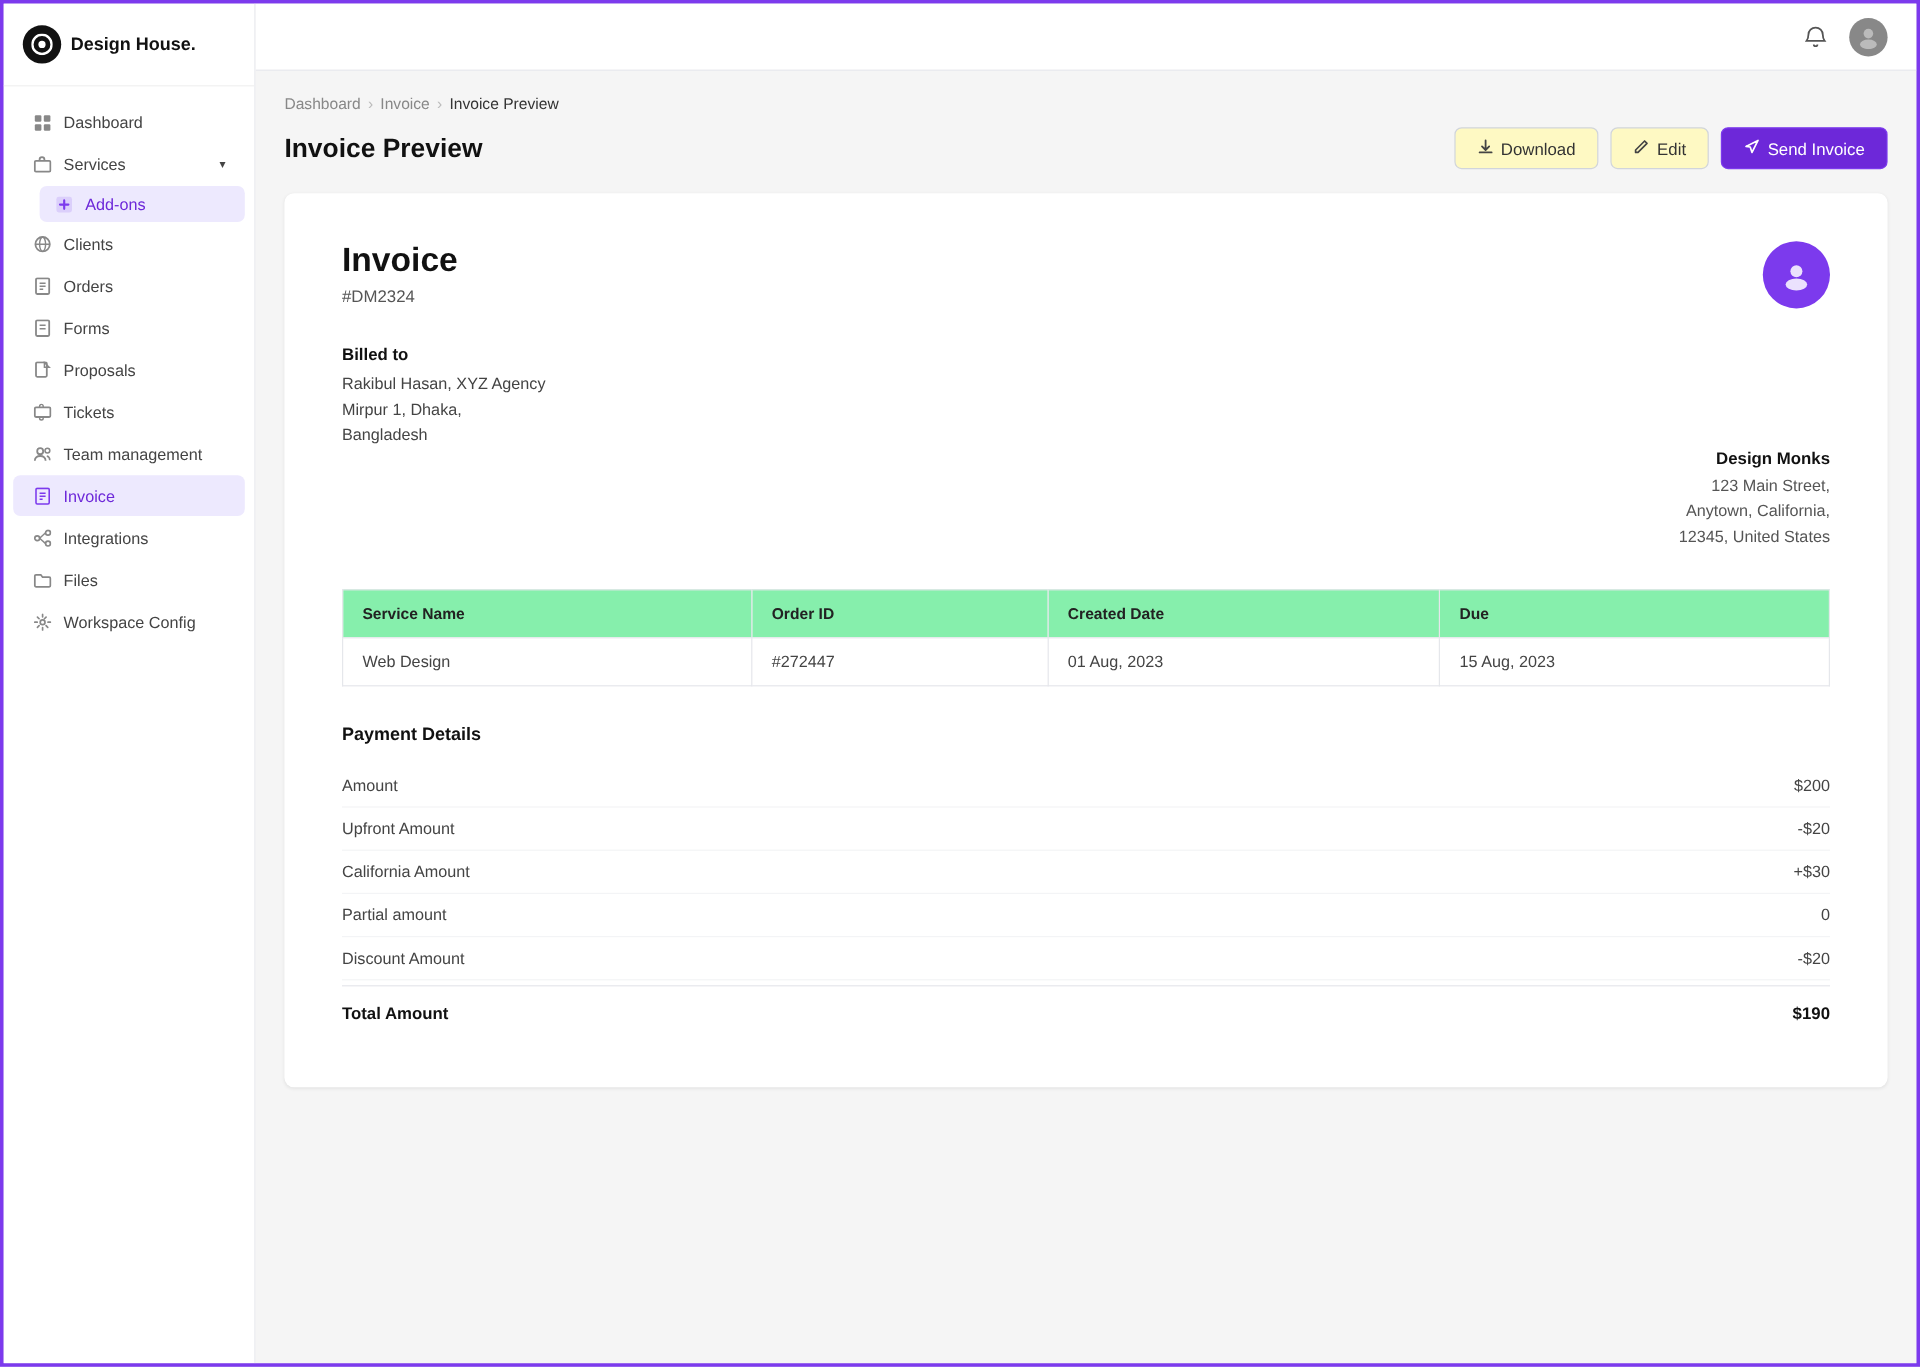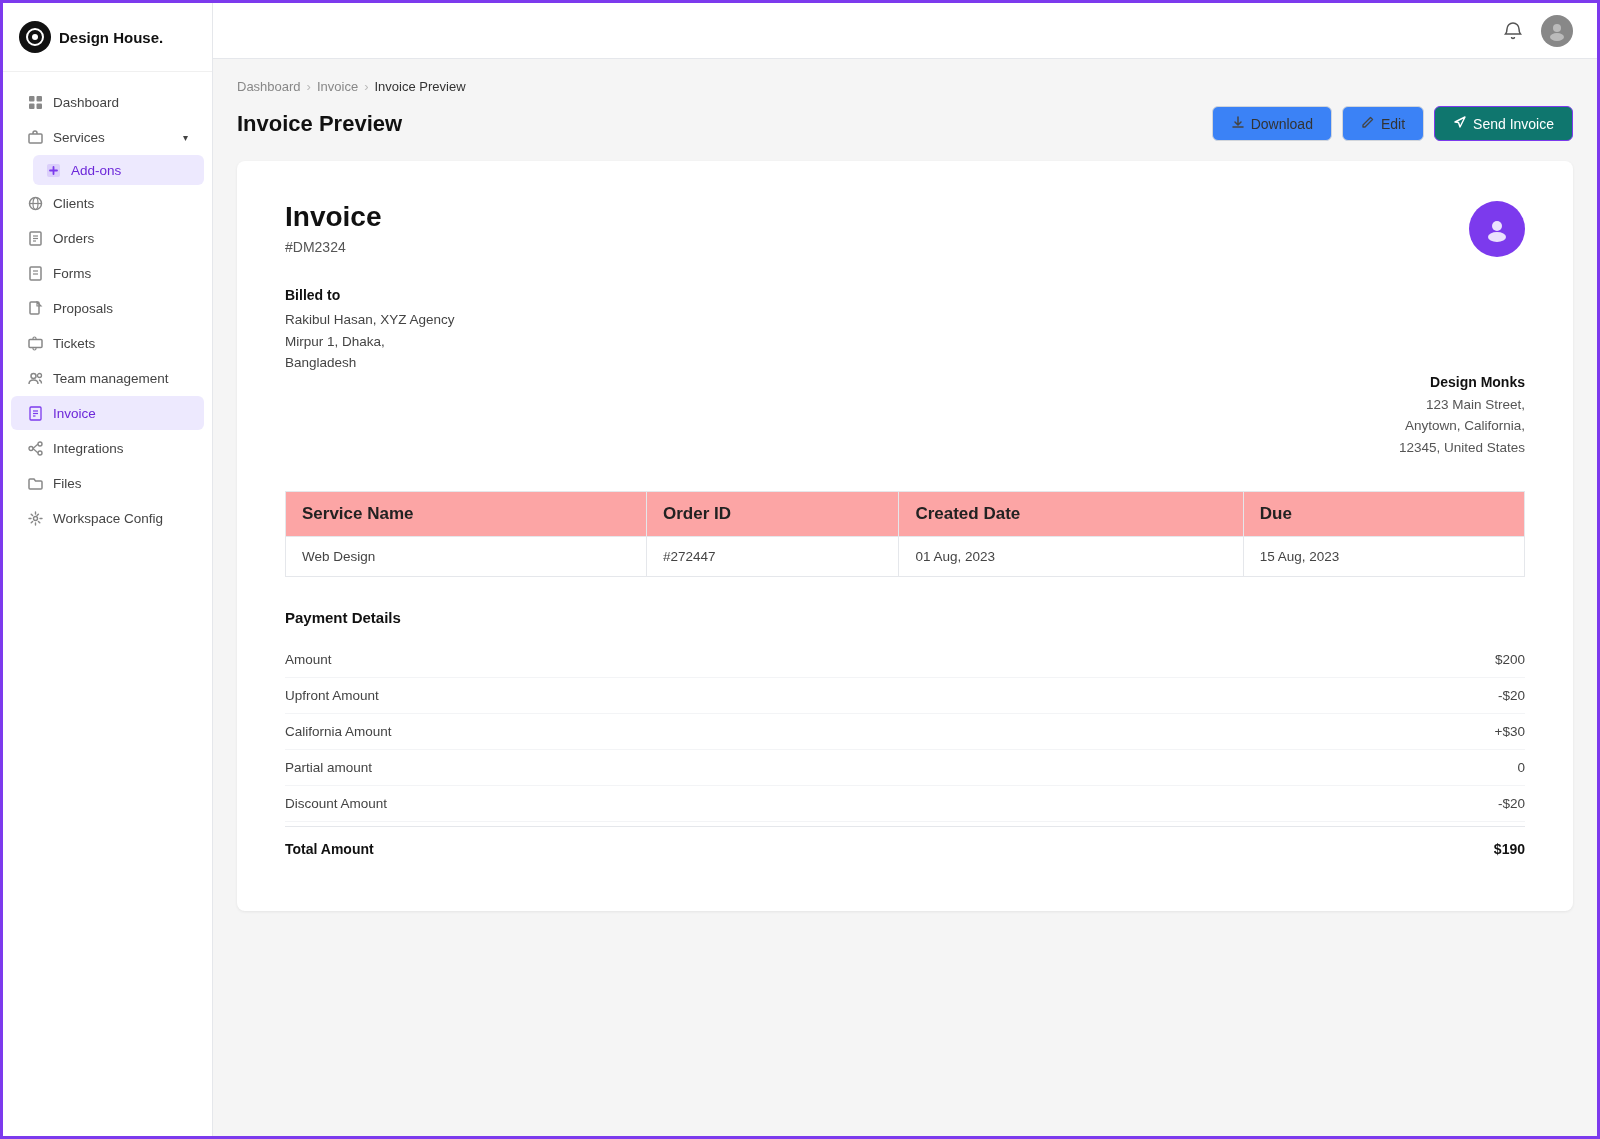--- a/index.html
+++ b/index.html
@@ -159,25 +159,25 @@
     .btn {
       display: flex;
       align-items: center;
       gap: 6px;
       padding: 8px 18px;
       border-radius: 6px;
       font-size: 14px;
       font-weight: 500;
       cursor: pointer;
       border: 1.5px solid #d1d5db;
-      background: #3b82f6;
+      background: #fef9c3;
       color: #333;
     }
     .btn-primary {
-      background: #0f766e;
+      background: #6d28d9;
       color: #fff;
       border-color: #7c3aed;
     }
 
     
     .invoice-card {
       background: #fff;
       border-radius: 8px;
       padding: 40px 48px;
       box-shadow: 0 1px 3px rgba(0,0,0,0.07);
@@ -244,22 +244,22 @@
       line-height: 1.6;
     }
 
     
     .invoice-table {
       width: 100%;
       border-collapse: collapse;
       margin-bottom: 32px;
     }
     .invoice-table th {
-      background: #fca5a5;
-      font-size: 17px;
+      background: #86efac;
+      font-size: 13px;
       font-weight: 600;
       color: #222;
       padding: 12px 16px;
       text-align: left;
       border: 1px solid #e5e7eb;
     }
     .invoice-table td {
       font-size: 13.5px;
       color: #444;
       padding: 12px 16px;

